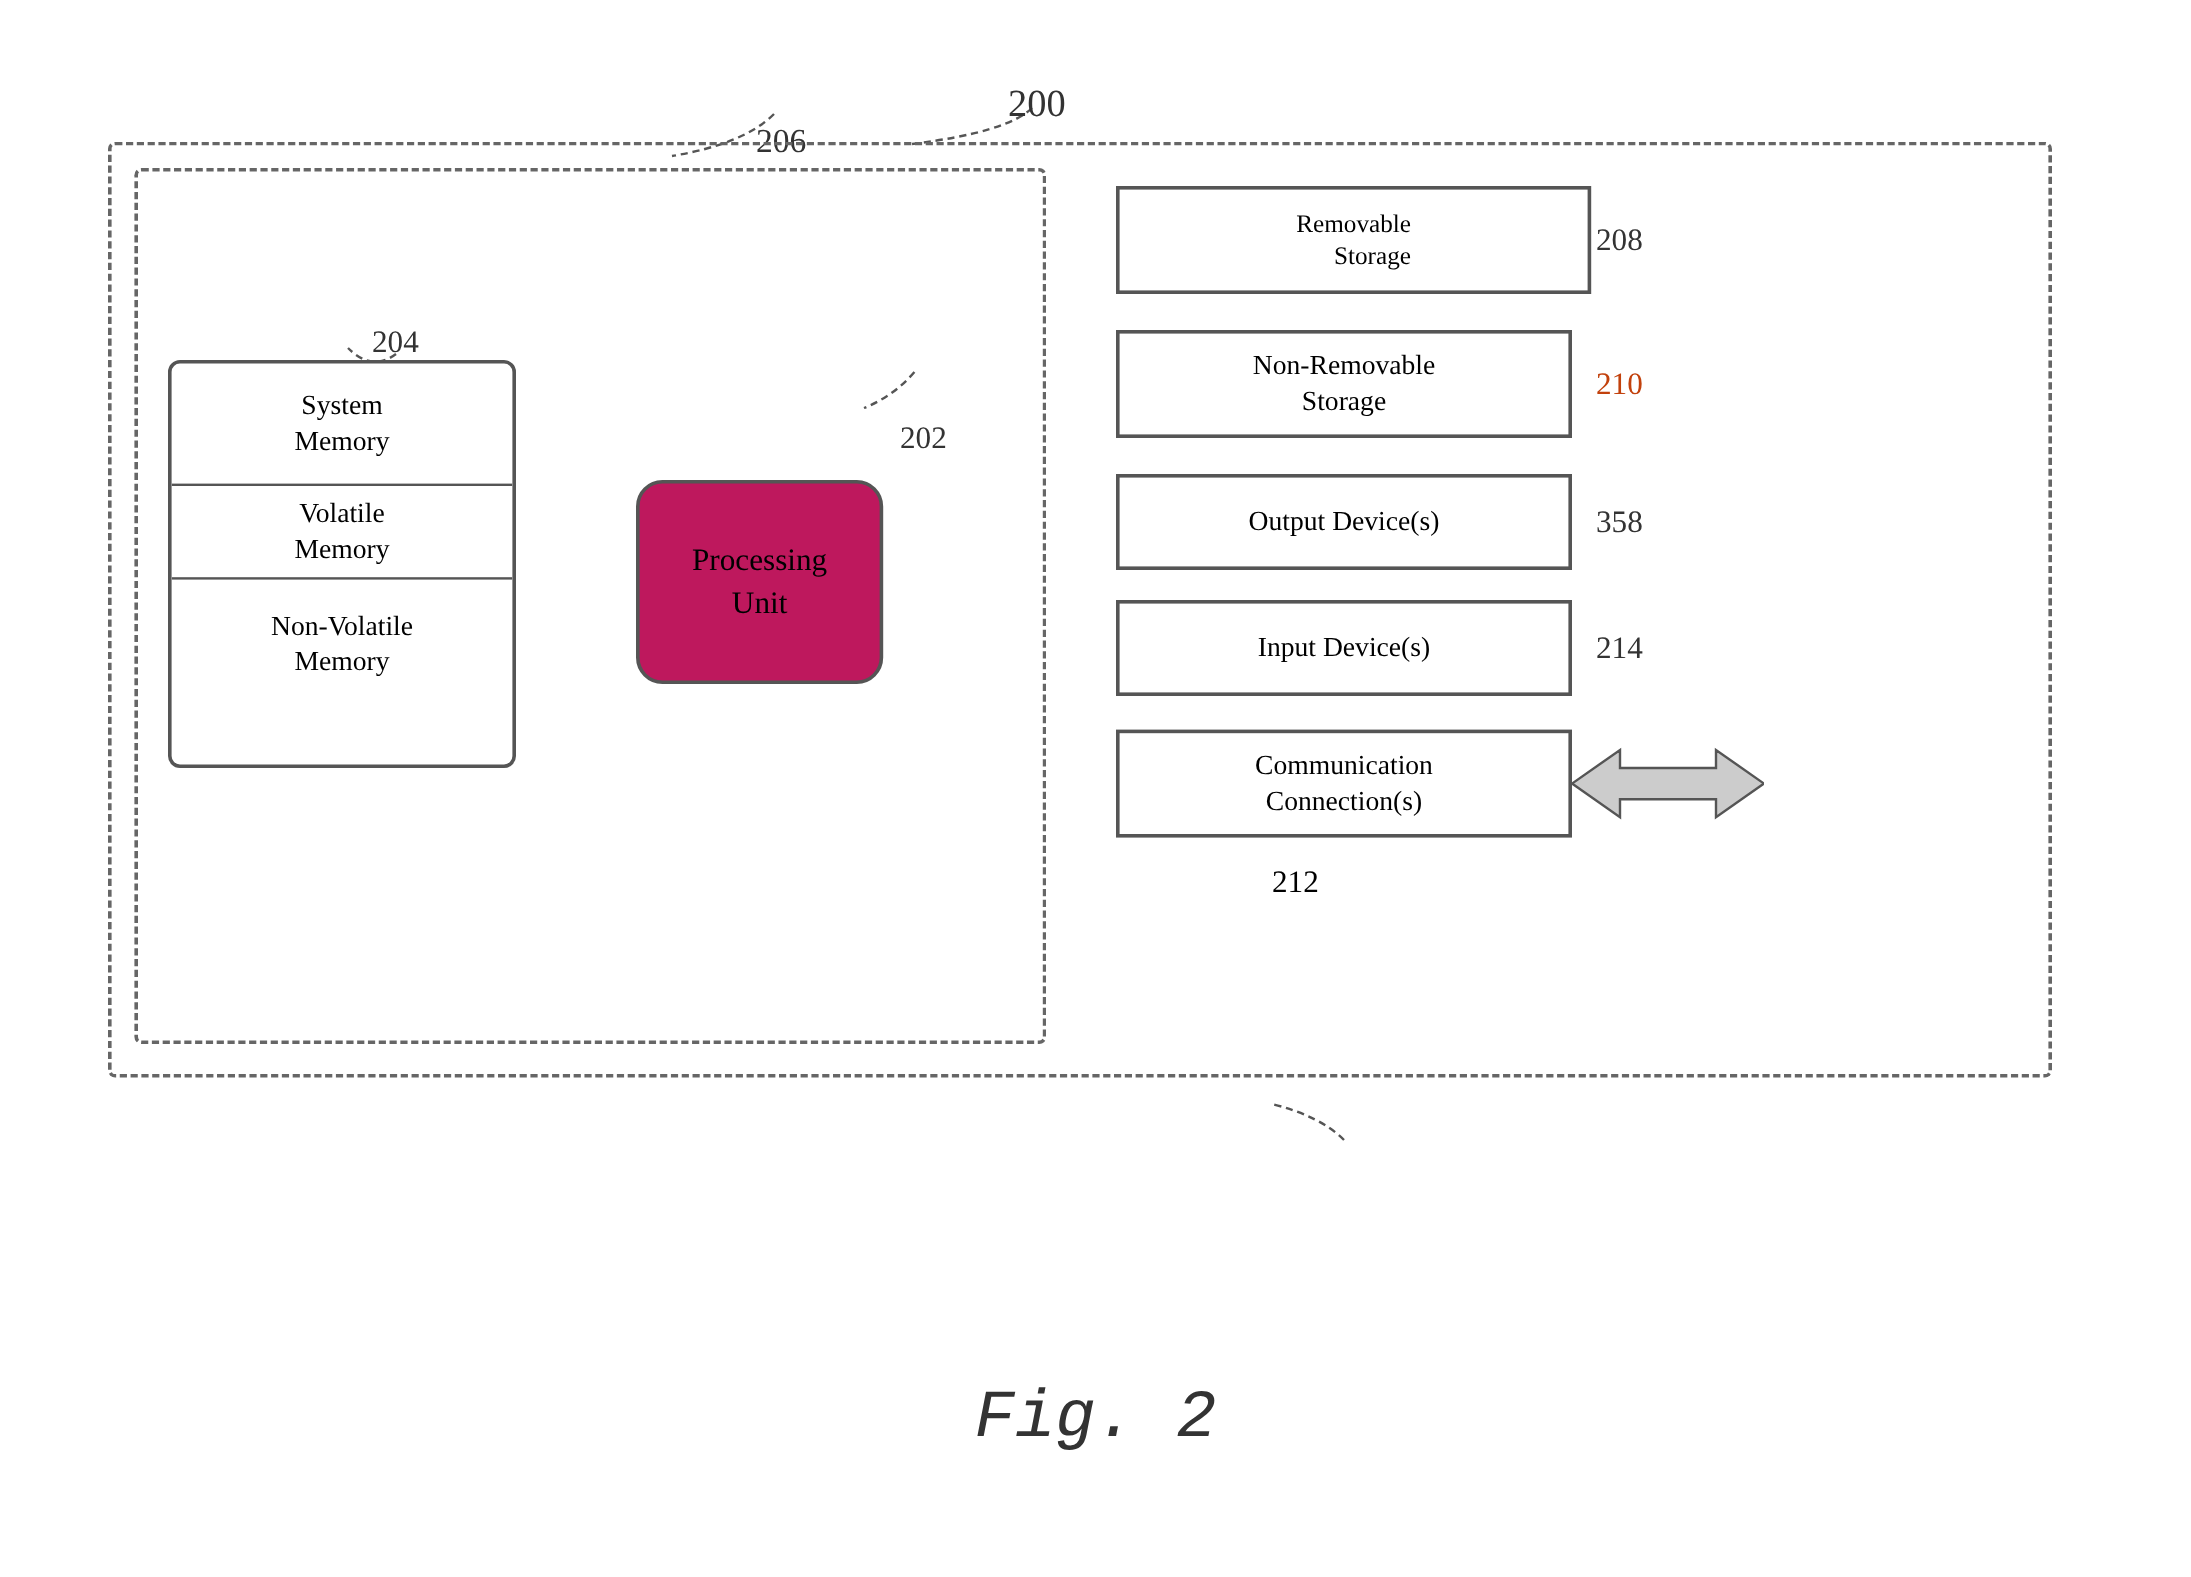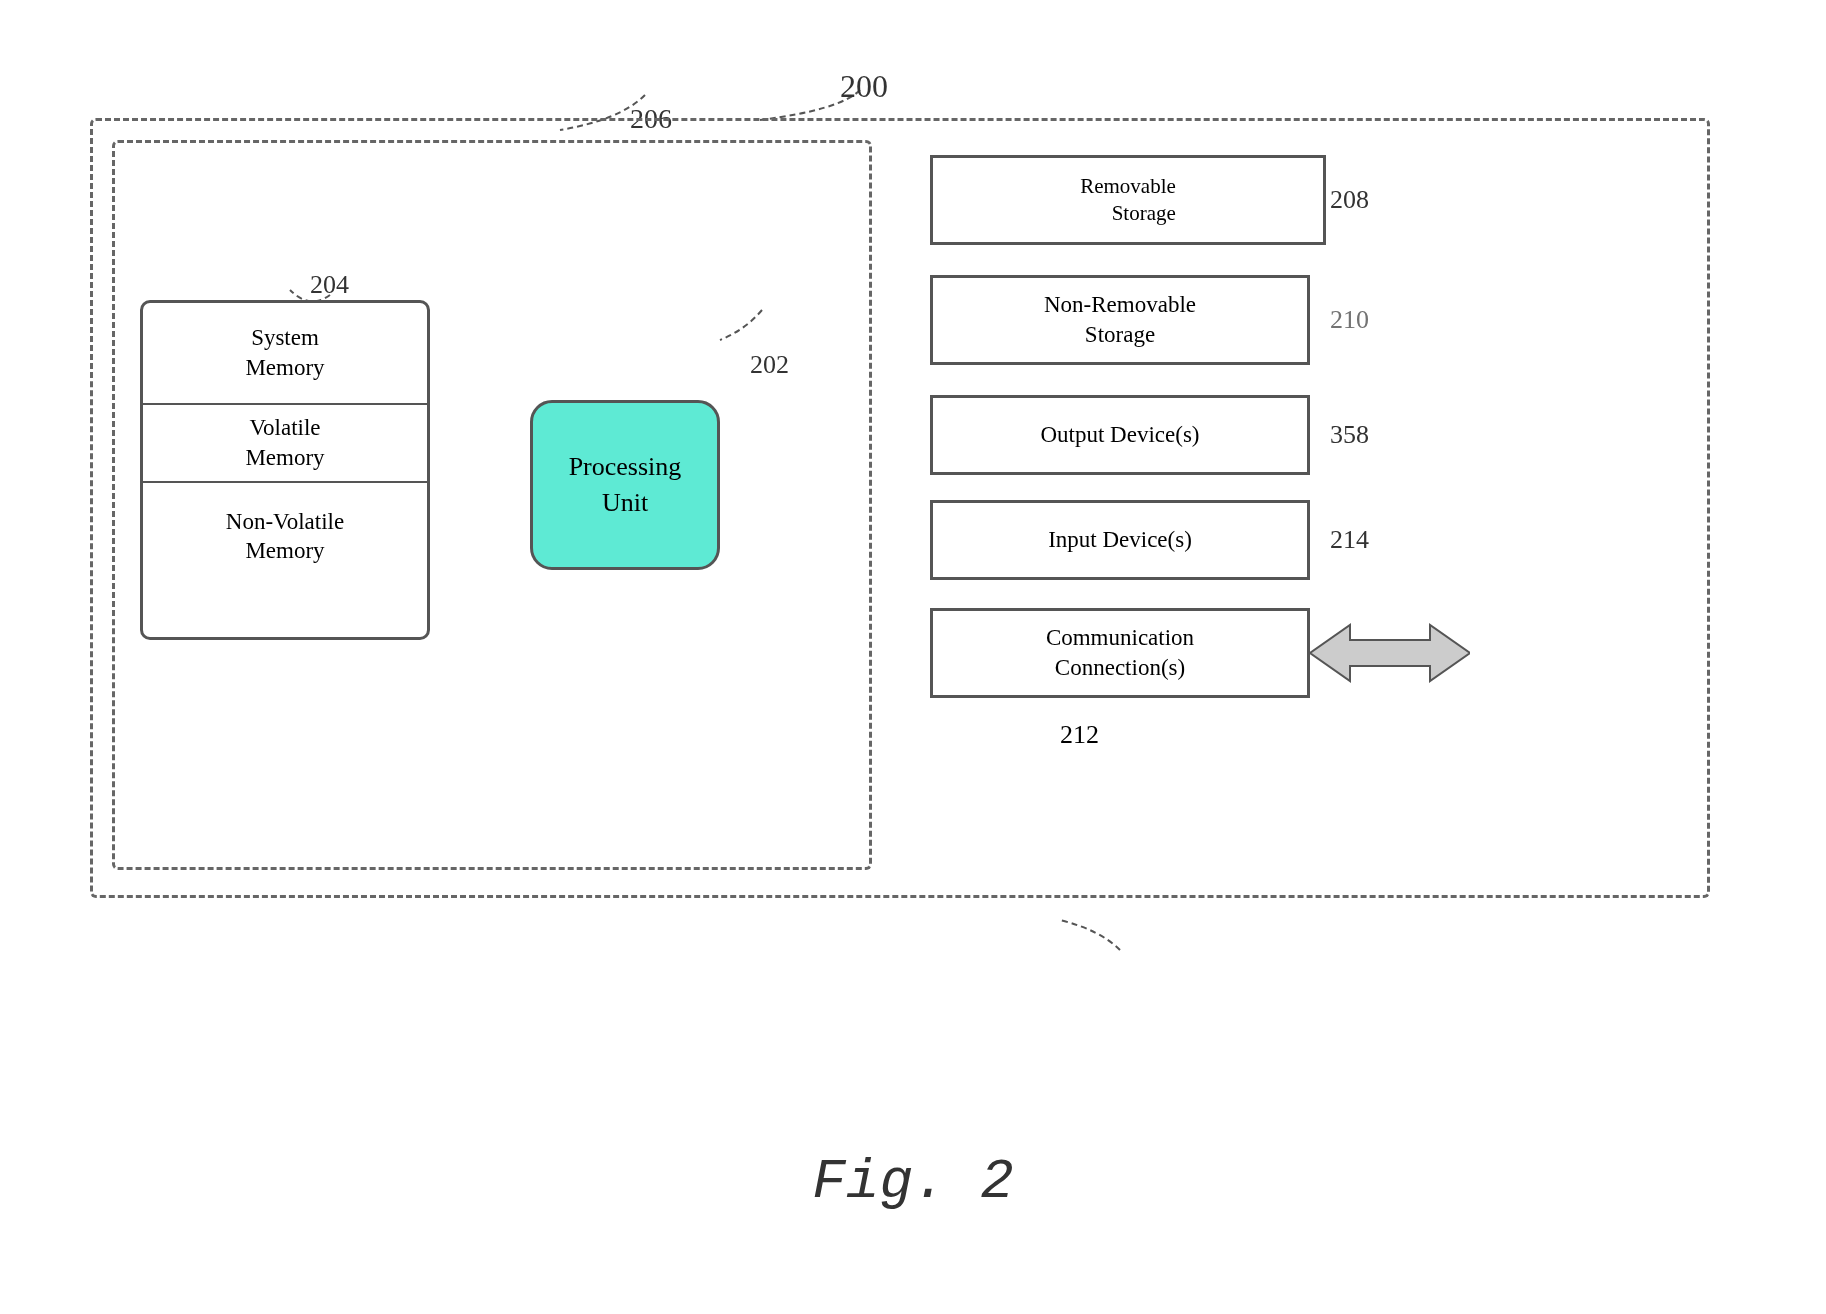--- a/index.html
+++ b/index.html
@@ -48,27 +48,27 @@
 <div style="position:absolute; top:270px; left:310px; font-size:26px; font-family:'Times New Roman',serif; color:#333;">204</div>
 
 <div style="position:absolute; top:300px; left:140px; width:290px; height:340px; border:3px solid #555; border-radius:10px; background:#fff; overflow:hidden;">
   <div style="border-bottom:2px solid #555; padding:20px 10px; text-align:center; font-size:23px; font-family:'Times New Roman',serif; line-height:1.3;">System<br>Memory</div>
   <div style="border-bottom:2px solid #555; padding:8px 10px; text-align:center; font-size:23px; font-family:'Times New Roman',serif; line-height:1.3;">Volatile<br>Memory</div>
   <div style="padding:24px 10px; text-align:center; font-size:23px; font-family:'Times New Roman',serif; line-height:1.3;">Non-Volatile<br>Memory</div>
 </div>
 
 <div style="position:absolute; top:350px; left:750px; font-size:26px; font-family:'Times New Roman',serif; color:#333;">202</div>
 
-<div style="position:absolute; top:400px; left:530px; width:190px; height:170px; border:3px solid #555; border-radius:22px; background:#5eead4; display:flex; align-items:center; justify-content:center; text-align:center; font-size:26px; font-family:'Times New Roman',serif; line-height:1.4;">Processing<br>Unit</div>
+<div style="position:absolute; top:400px; left:530px; width:206px; height:170px; border:3px solid #555; border-radius:22px; background:#be185d; display:flex; align-items:center; justify-content:center; text-align:center; font-size:26px; font-family:'Times New Roman',serif; line-height:1.4;">Processing<br>Unit</div>
 
 <div style="position:absolute; top:155px; left:930px; width:396px; height:90px; border:3px solid #555; background:#fff; display:flex; align-items:center; justify-content:center; text-align:right; font-size:21px; font-family:'Times New Roman',serif; line-height:1.3;">Removable<br>Storage</div>
 <div style="position:absolute; top:185px; left:1330px; font-size:26px; font-family:'Times New Roman',serif; color:#333;">208</div>
 
 <div style="position:absolute; top:275px; left:930px; width:380px; height:90px; border:3px solid #555; background:#fff; display:flex; align-items:center; justify-content:center; text-align:center; font-size:23px; font-family:'Times New Roman',serif; line-height:1.3;">Non-Removable<br>Storage</div>
-<div style="position:absolute; top:305px; left:1330px; font-size:26px; font-family:'Times New Roman',serif; color:#737373;">210</div>
+<div style="position:absolute; top:305px; left:1330px; font-size:26px; font-family:'Times New Roman',serif; color:#c2410c;">210</div>
 
 <div style="position:absolute; top:395px; left:930px; width:380px; height:80px; border:3px solid #555; background:#fff; display:flex; align-items:center; justify-content:center; text-align:center; font-size:23px; font-family:'Times New Roman',serif; line-height:1.3;">Output Device(s)</div>
 <div style="position:absolute; top:420px; left:1330px; font-size:26px; font-family:'Times New Roman',serif; color:#333;">358</div>
 
 <div style="position:absolute; top:500px; left:930px; width:380px; height:80px; border:3px solid #555; background:#fff; display:flex; align-items:center; justify-content:center; text-align:right; font-size:23px; font-family:'Times New Roman',serif; line-height:1.3;">Input Device(s)</div>
 <div style="position:absolute; top:525px; left:1330px; font-size:26px; font-family:'Times New Roman',serif; color:#333;">214</div>
 
 <div style="position:absolute; top:608px; left:930px; width:380px; height:90px; border:3px solid #555; background:#fff; display:flex; align-items:center; justify-content:center; text-align:center; font-size:23px; font-family:'Times New Roman',serif; line-height:1.3;">Communication<br>Connection(s)</div>
 
 <svg style="position:absolute; top:605px; left:1310px; width:160px; height:96px;" xmlns="http://www.w3.org/2000/svg">

